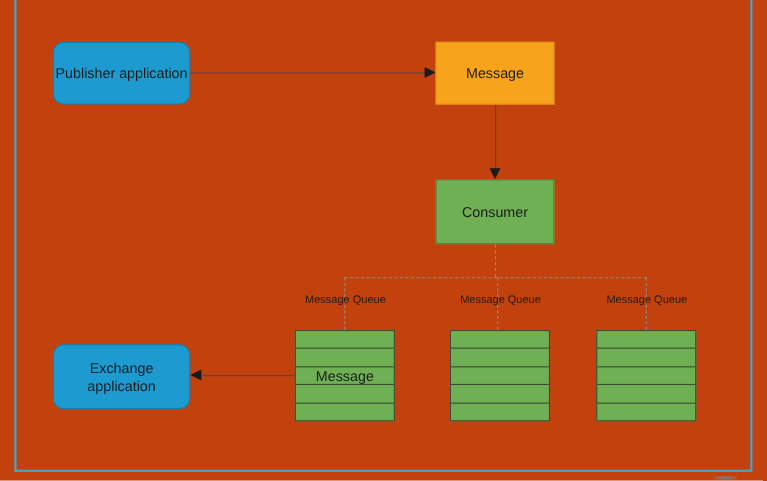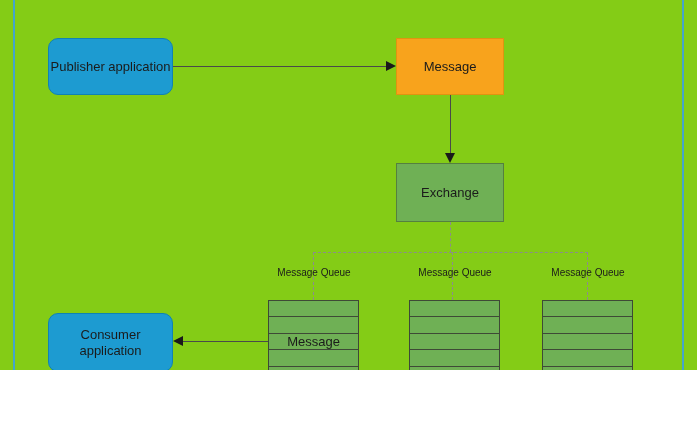--- a/index.html
+++ b/index.html
@@ -1,19 +1,19 @@
 <!DOCTYPE html>
 <html style="--frame-blue: #43a5cc; --app-blue: #1d9bd1; --app-blue-border: #1082b4; --orange: #f8a31c; --orange-border: #e09410; --green: #6fb055; --green-border: #55803f; --queue-line: #3e4a36; --connector: #4a4a4a; --dash: #8c8c8c; --text: #1b1b1b;"><head>
 <meta charset="utf-8">
 <style>
   html,body{margin:0;padding:0;background:#ffffff;}
   .canvas{
     position:relative;
-    width:697px;height:370px;
-    background:#84cc16;
+    width:697px;height:437px;
+    background:#c2410c;
     overflow:hidden;
     font-family:"Liberation Sans", sans-serif;
     color:var(--text,#1b1b1b);
   }
   .frame{
     position:absolute;
     left:13px;top:-6px;
     width:671px;height:435px;
     border:2px solid var(--frame-blue,#43a5cc);
     box-sizing:border-box;
@@ -108,25 +108,25 @@
 
   <div class="node app publisher">
     <span>Publisher application</span>
   </div>
 
   <div class="node message">
     <span>Message</span>
   </div>
 
   <div class="node exchange">
-    <span>Exchange</span>
+    <span>Consumer</span>
   </div>
 
   <div class="node app consumer">
-    <span>Consumer application</span>
+    <span>Exchange application</span>
   </div>
 
   <div class="qlabel ql1">Message Queue</div>
   <div class="qlabel ql2">Message Queue</div>
   <div class="qlabel ql3">Message Queue</div>
 
   <div class="queue q1">
     <div class="qrow"></div>
     <div class="qrow"></div>
     <div class="qrow">Message</div>

